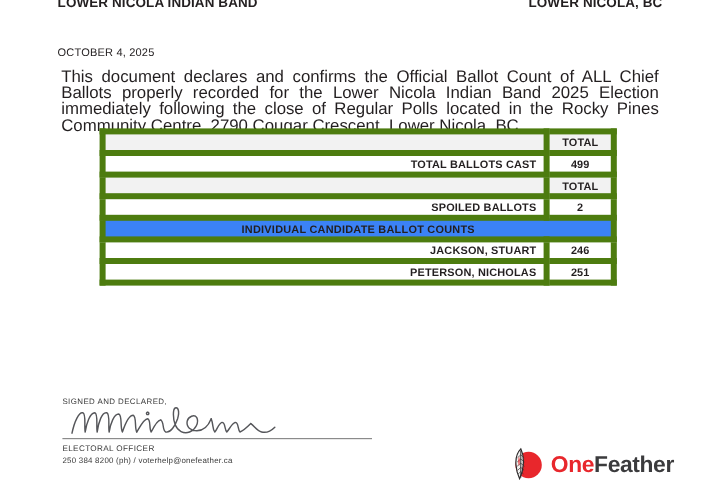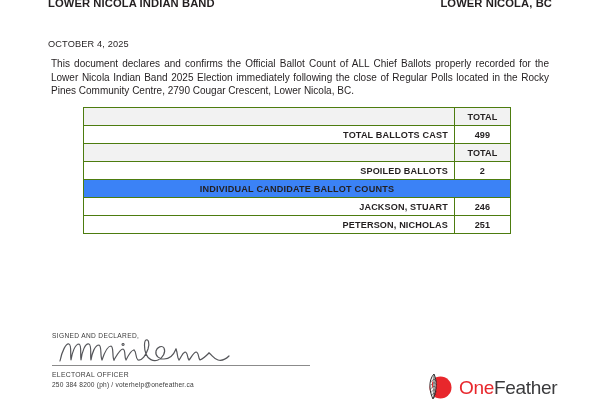--- a/index.html
+++ b/index.html
@@ -57,37 +57,37 @@
     font-size: 9.2px;
     font-weight: normal;
     letter-spacing: 0.15px;
   }
 
   .body-para {
     position: absolute;
     top: 57px;
     left: 51px;
     width: 498px;
-    font-size: 10px;
+    font-size: 14px;
     line-height: 13.6px;
     text-align: justify;
     text-justify: inter-word;
   }
 
   
   .count-table {
     position: absolute;
     top: 107px;
     left: 83px;
     width: 428px;
     border-collapse: collapse;
     table-layout: fixed;
   }
   .count-table td {
-    border: 1px solid #4d7c0f;
+    border: 5px solid #4d7c0f;
     height: 18px;
     padding: 0 6px;
     font-size: 9.1px;
     font-weight: bold;
     vertical-align: middle;
     box-sizing: border-box;
   }
   .col-label { width: 370px; }
   .col-value { width: 56px; }
 
@@ -162,21 +162,21 @@
     align-items: center;
     gap: 5px;
   }
   .logo-mark {
     width: 30px;
     height: 30px;
     flex: 0 0 auto;
   }
   .logo-word {
     font-size: 19px;
-    font-weight: normal;
+    font-weight: bold;
     letter-spacing: -0.3px;
     white-space: nowrap;
     line-height: 1;
   }
   .logo-word .one { color: #e8272c; }
   .logo-word .feather { color: #3b3b3d; }
 </style>
 </head>
 <body>
 

